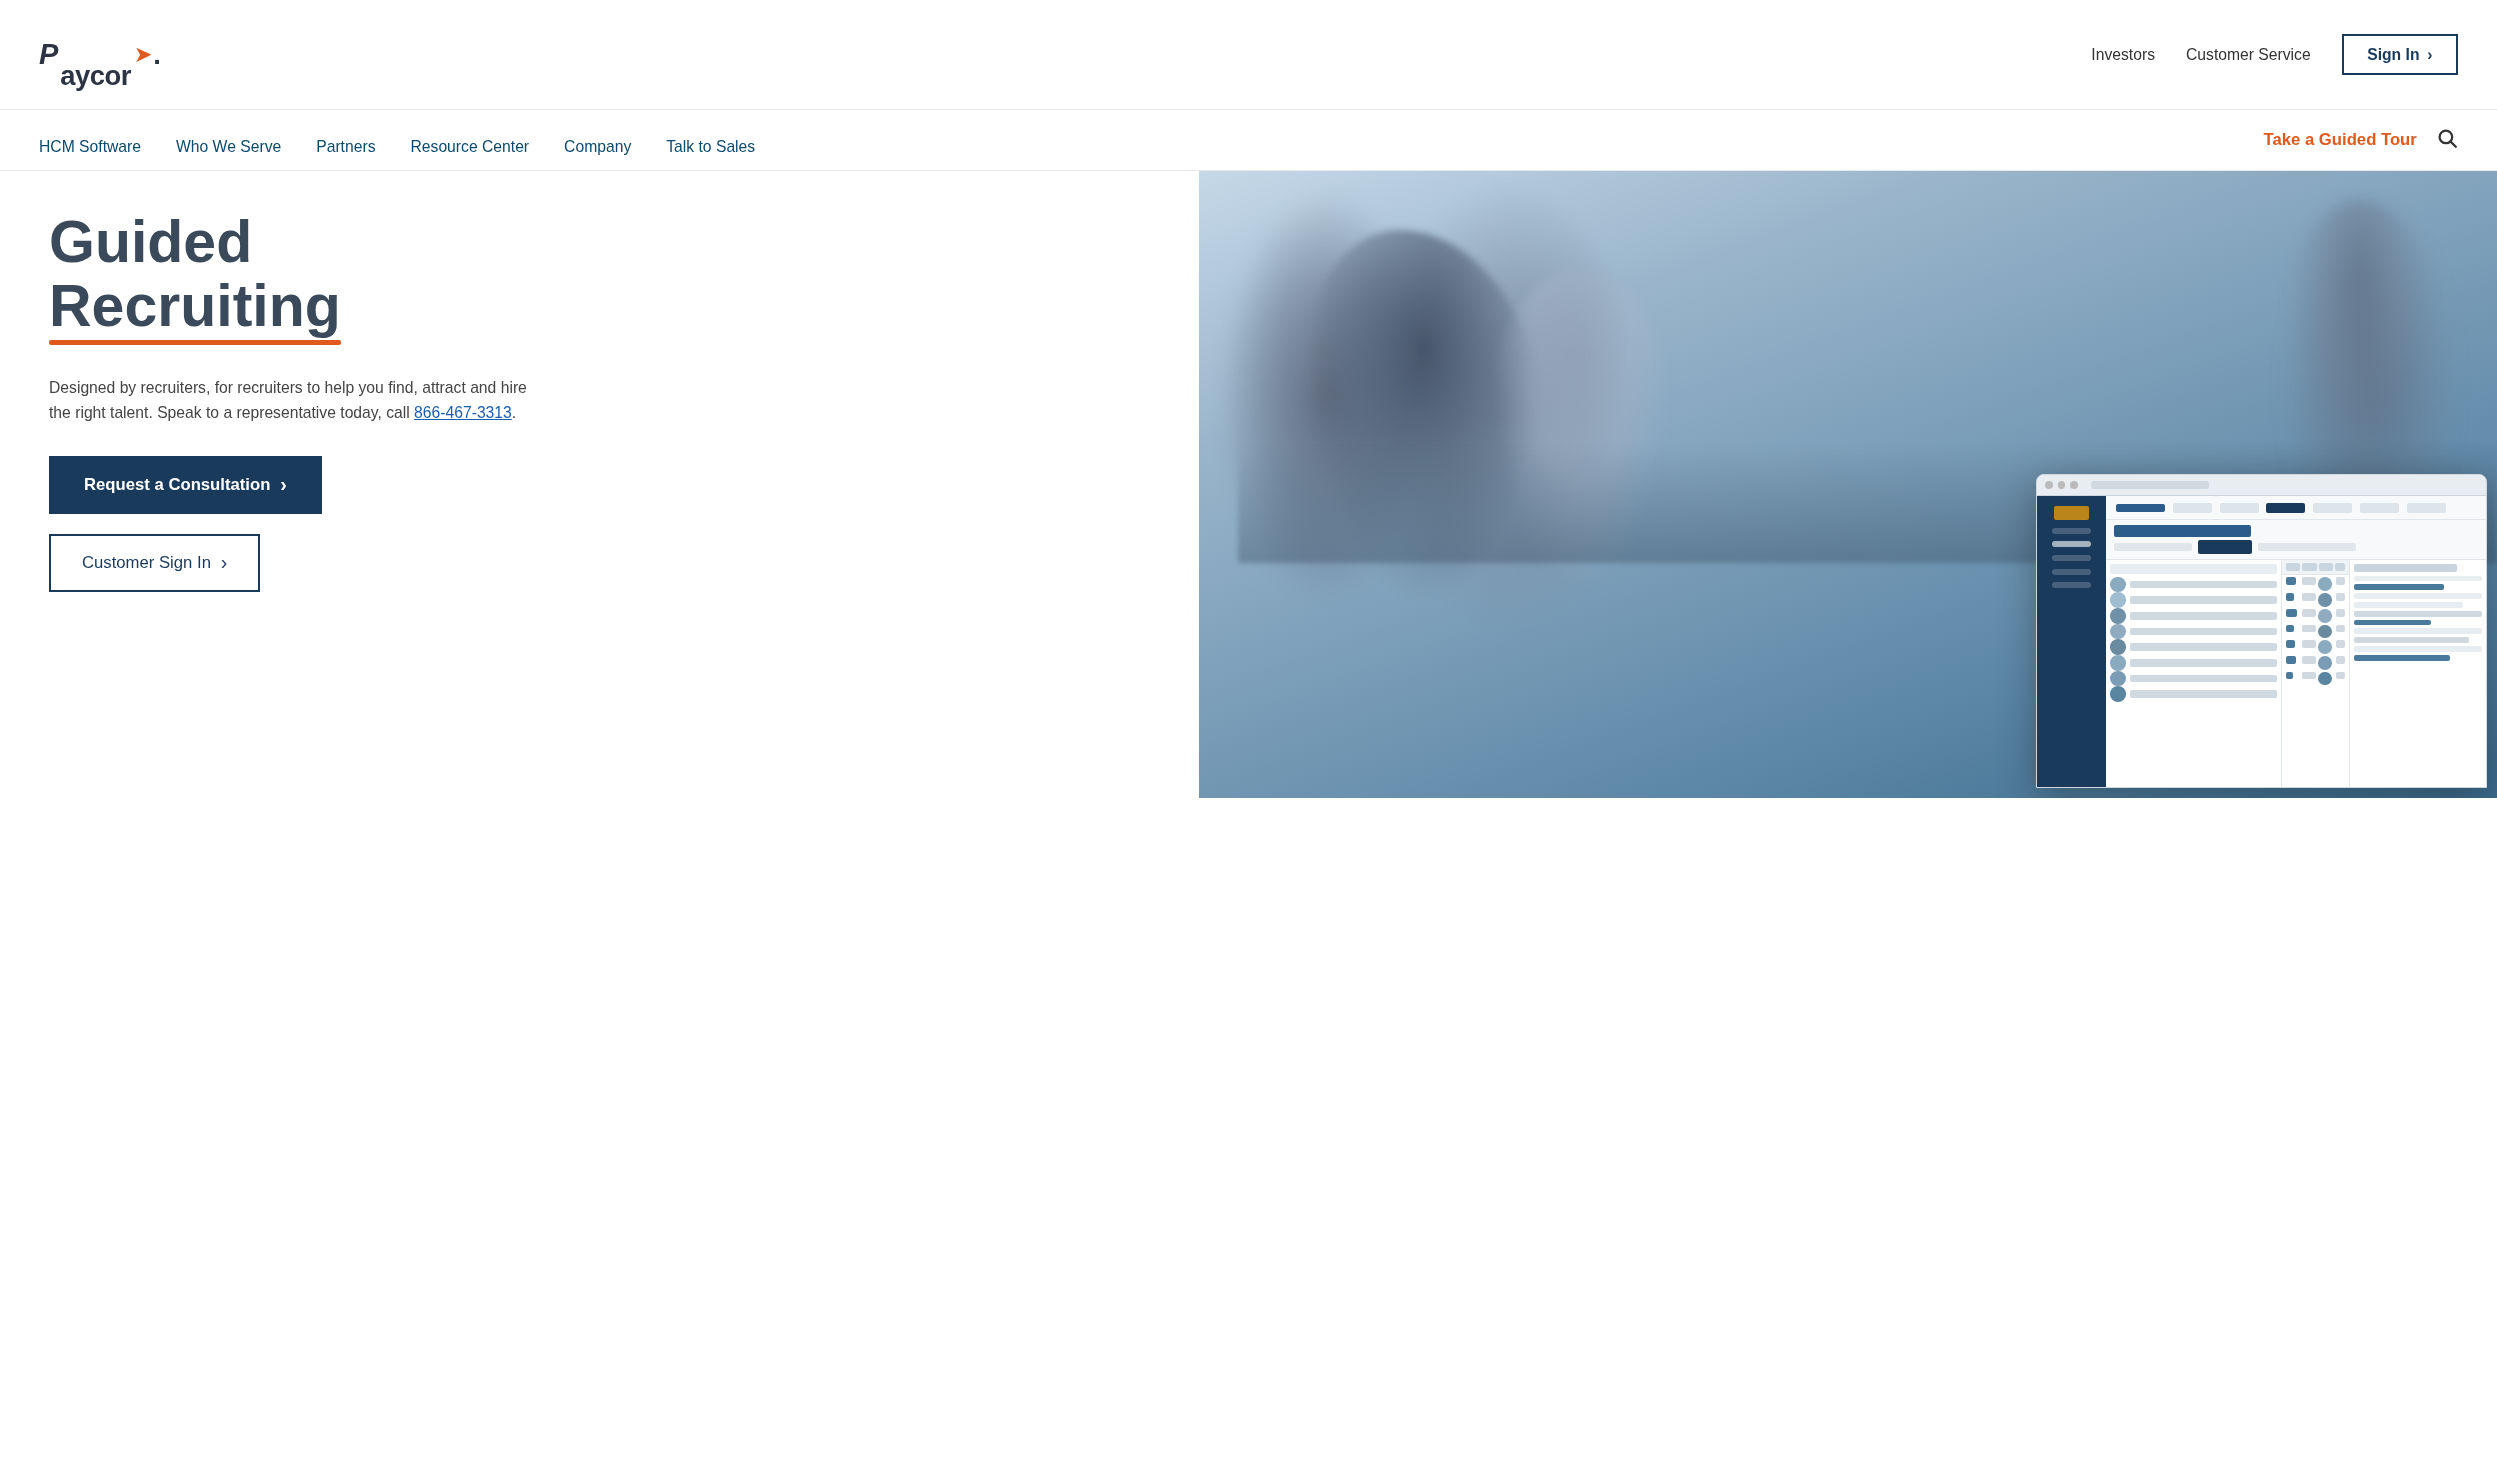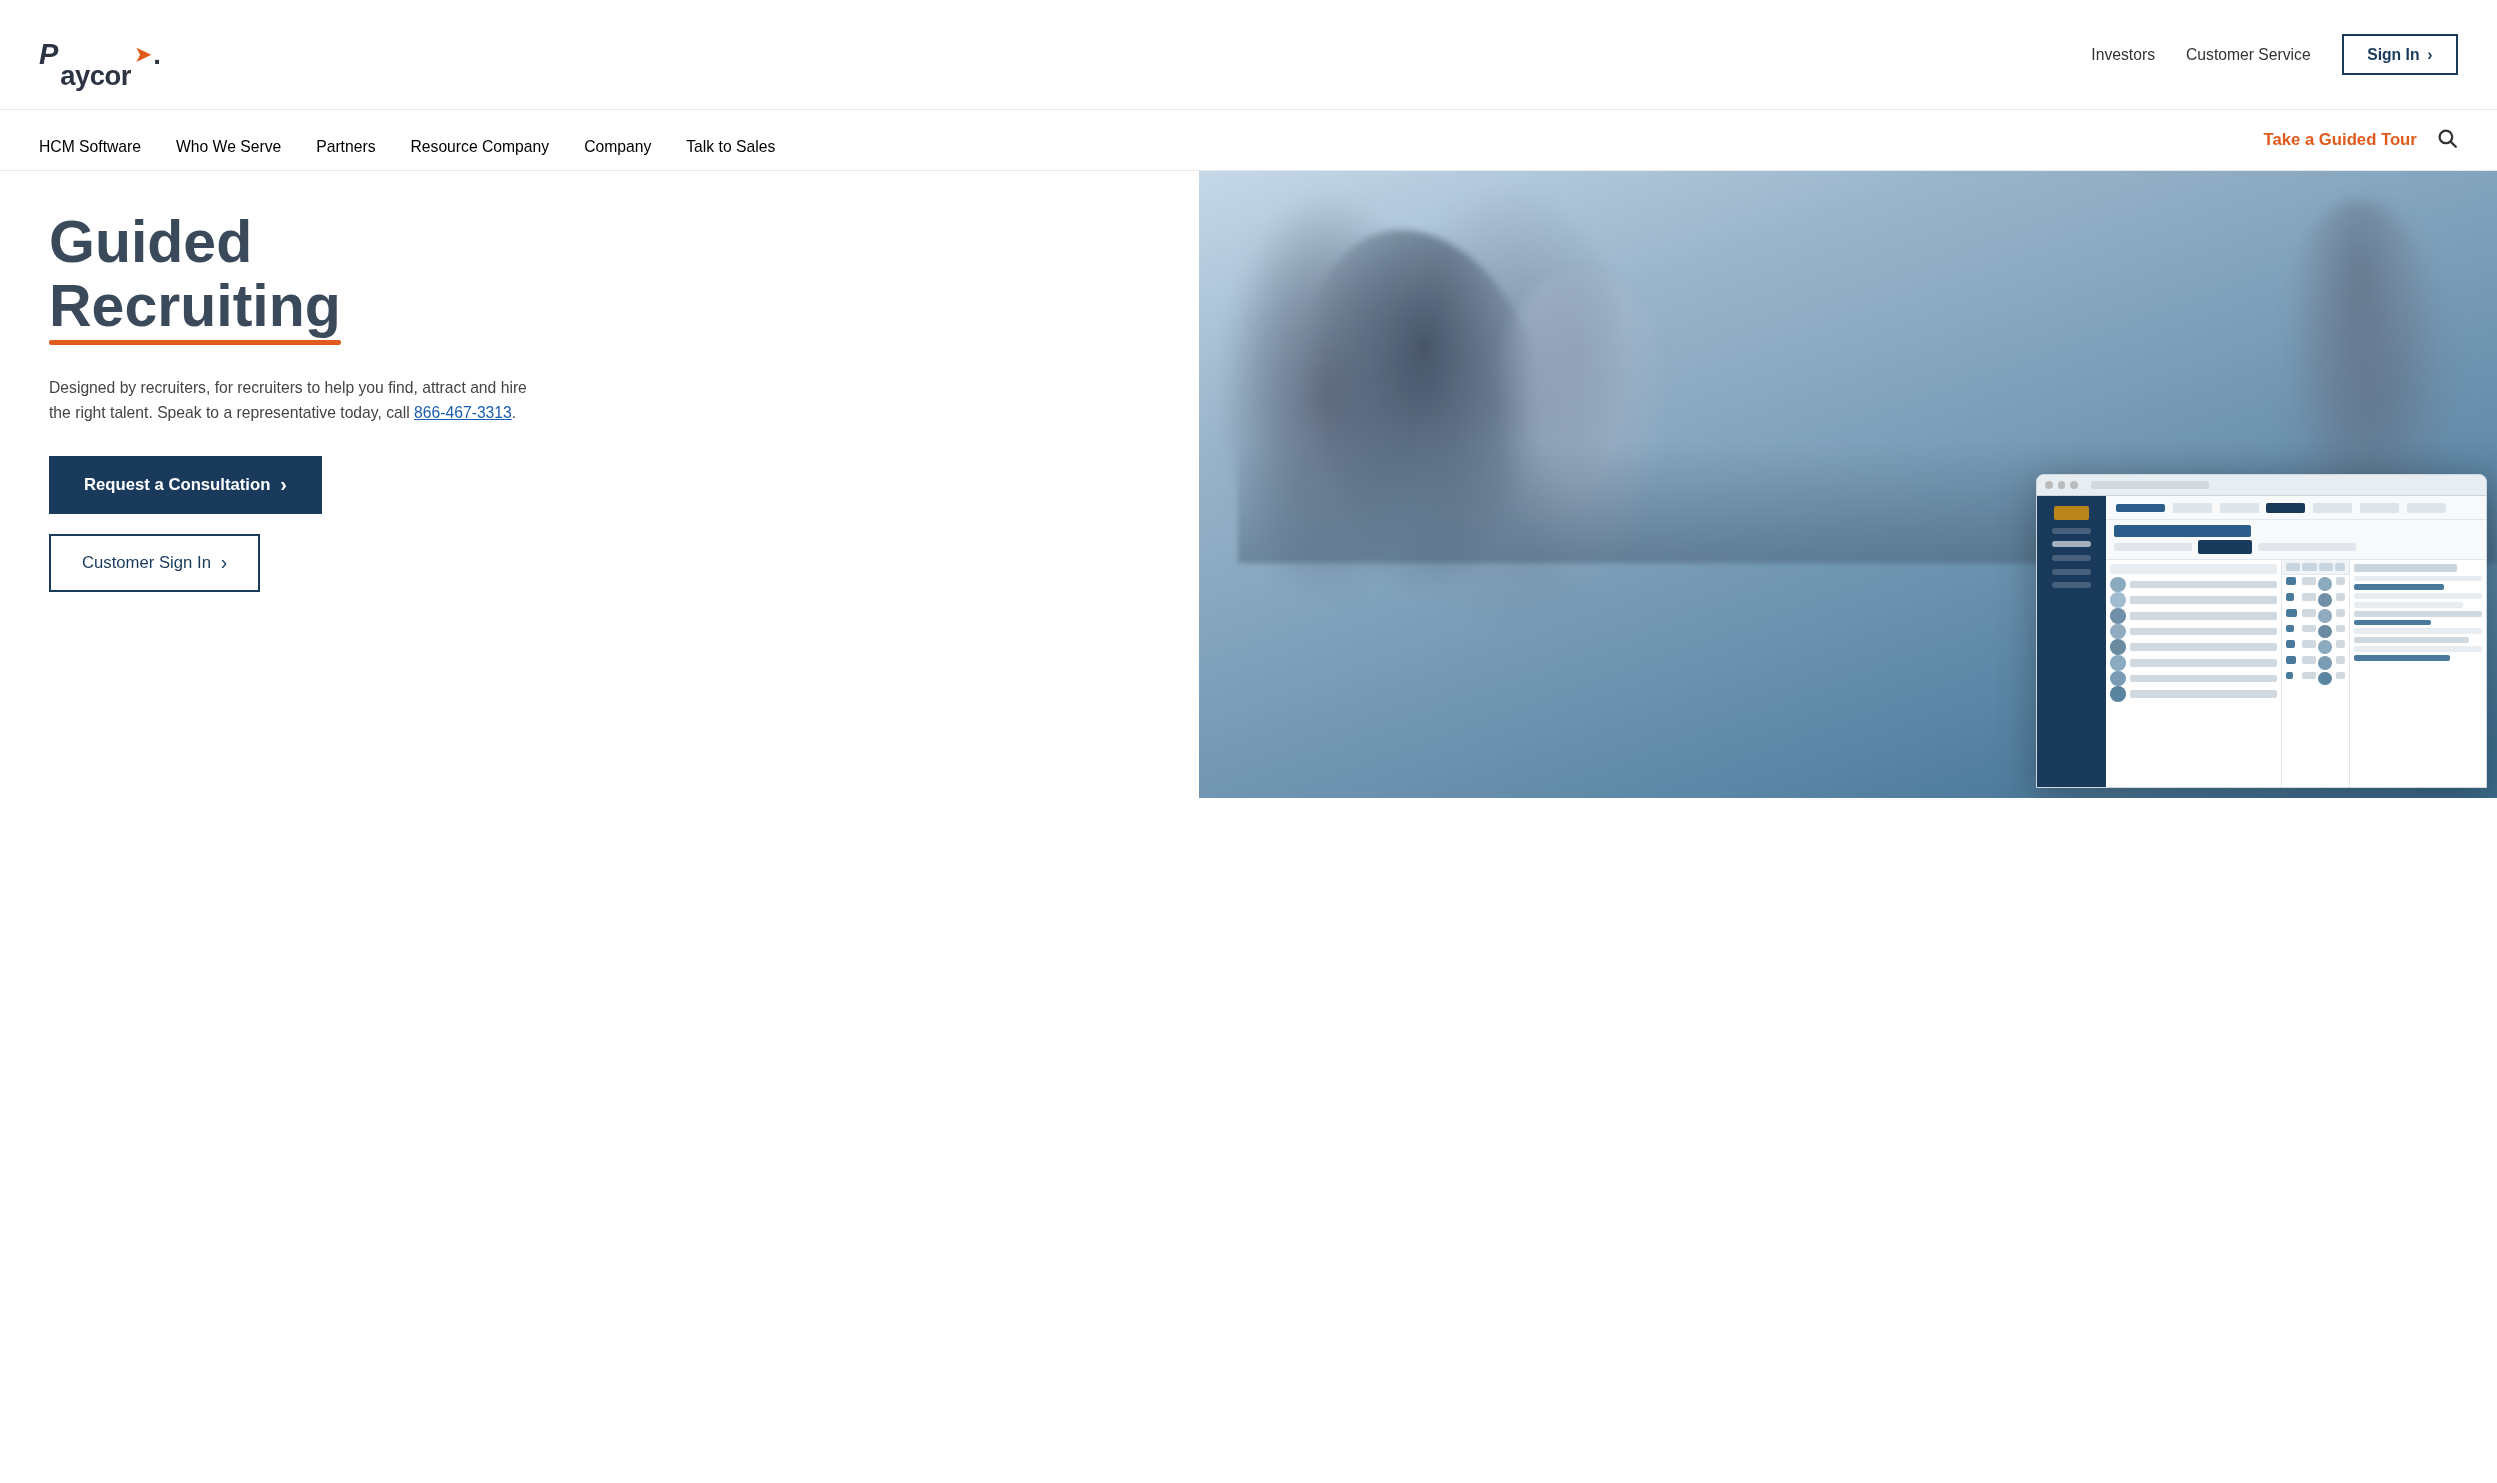--- a/index.html
+++ b/index.html
@@ -47,21 +47,21 @@
       border-bottom: 1px solid #e8e8e8;
       background: #fff;
     }
     .nav-left {
       display: flex;
       align-items: center;
       gap: 35px;
     }
     .nav-item {
       font-size: 15.7px;
-      color: #000000;
+      color: #0c4a6e;
       cursor: pointer;
       text-decoration: none;
       font-weight: 500;
       margin-top: 14px;
     }
     .nav-right {
       display: flex;
       align-items: center;
       gap: 19.6px;
     }
@@ -322,21 +322,21 @@
       <span>›</span>
     </button>
   </div>
 </div>
 
 <div class="nav-bar">
   <div class="nav-left">
     <a class="nav-item">HCM Software</a>
     <a class="nav-item">Who We Serve</a>
     <a class="nav-item">Partners</a>
-    <a class="nav-item">Resource Company</a>
+    <a class="nav-item">Resource Center</a>
     <a class="nav-item">Company</a>
     <a class="nav-item">Talk to Sales</a>
   </div>
   <div class="nav-right">
     <a class="guided-tour">Take a Guided Tour</a>
     <span class="search-icon-btn">
       <svg width="21.6" height="21.6" viewBox="0 0 24 24" fill="none" stroke="#333" stroke-width="2.5" stroke-linecap="round" stroke-linejoin="round">
         <circle cx="11" cy="11" r="7"></circle>
         <line x1="16.5" y1="16.5" x2="22" y2="22"></line>
       </svg>

